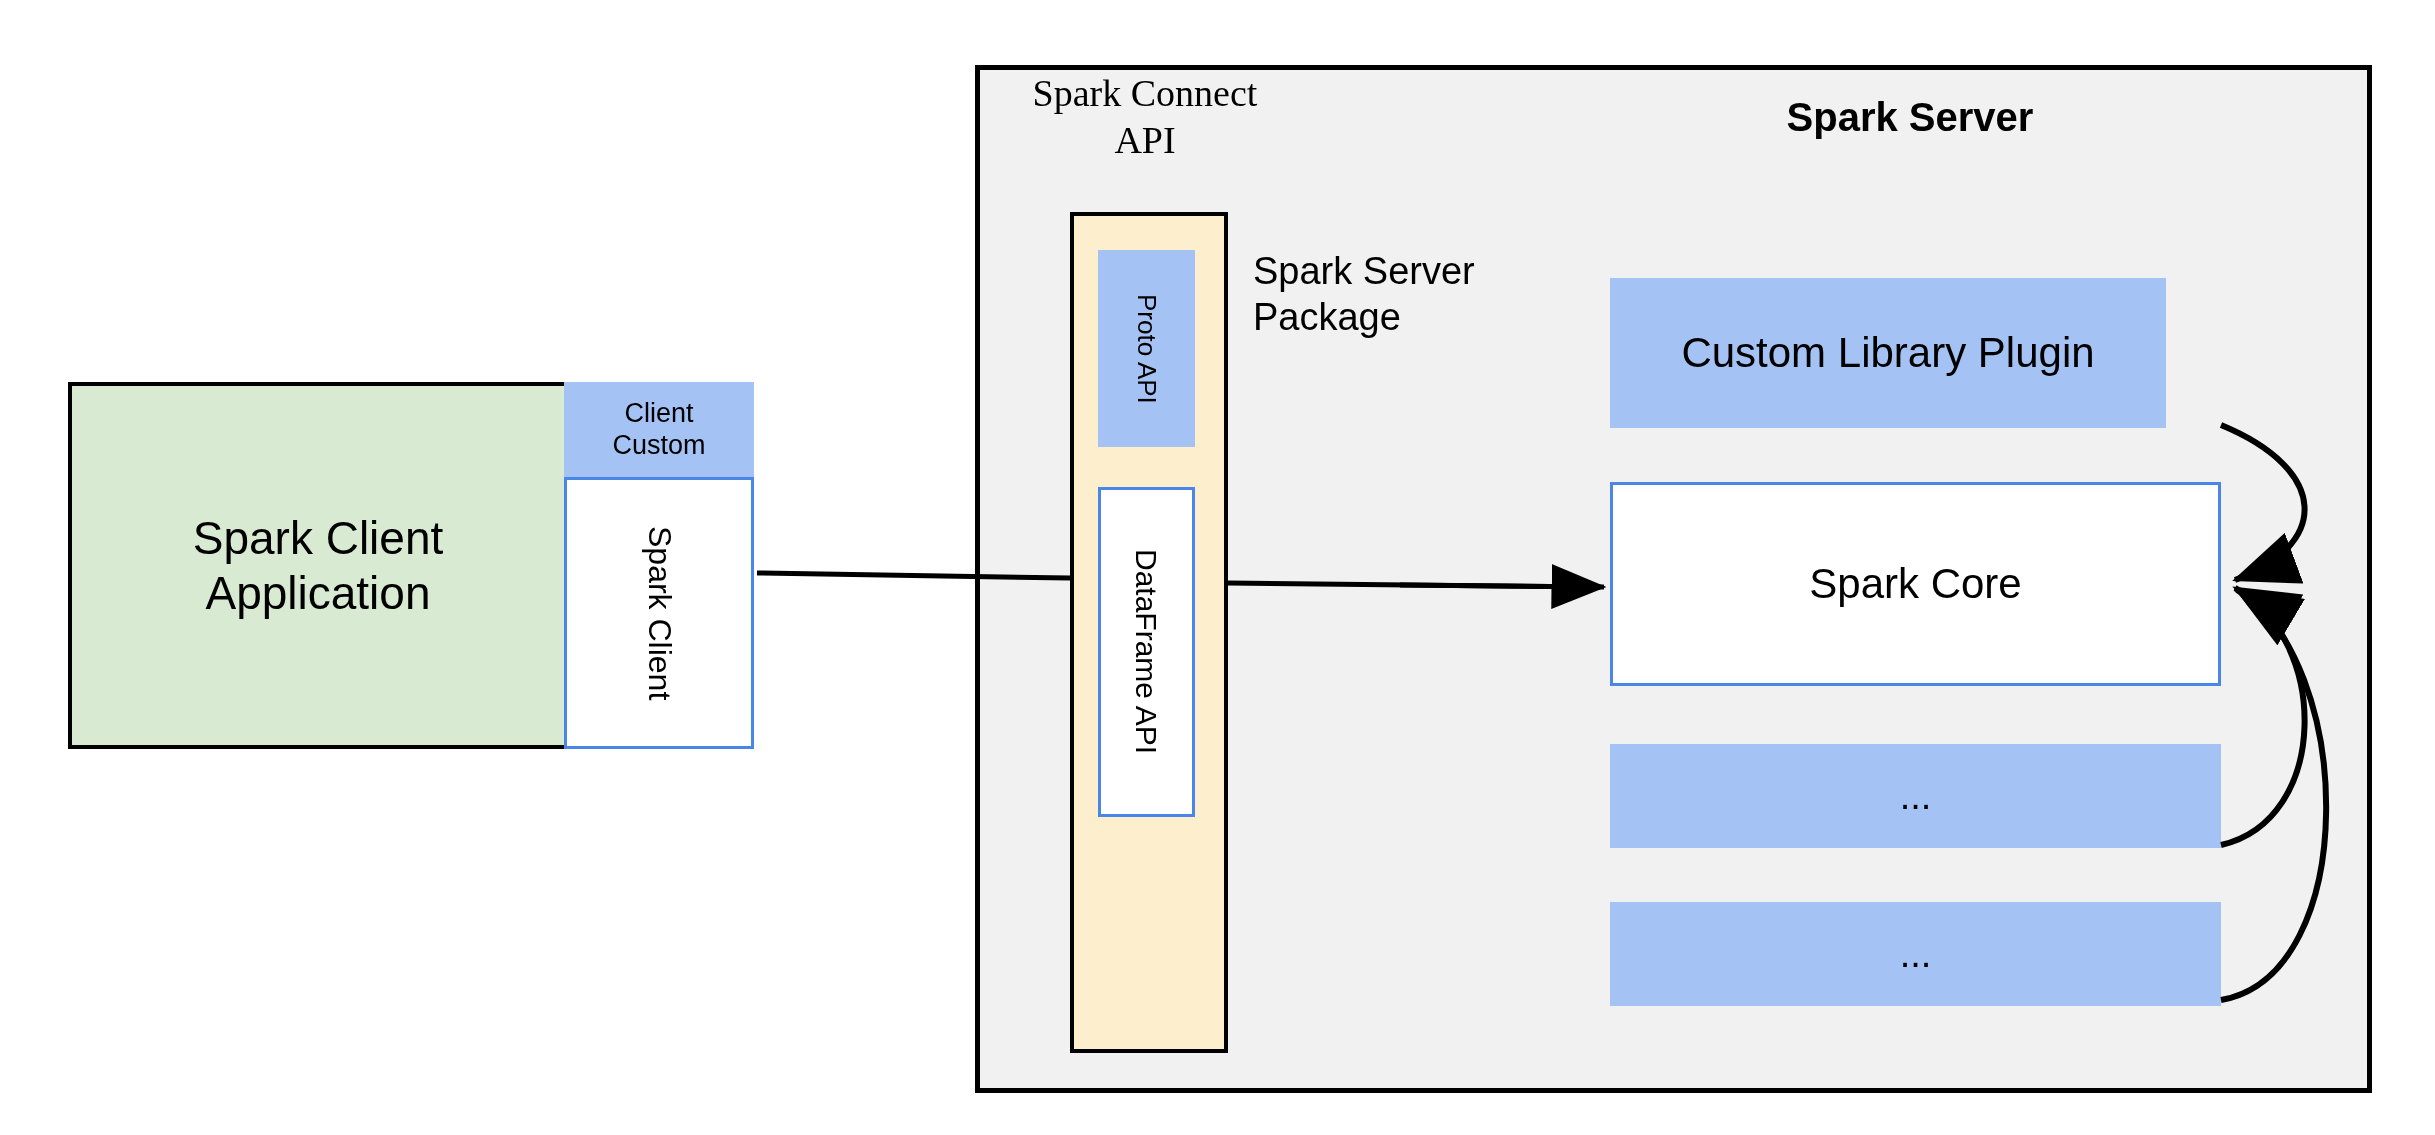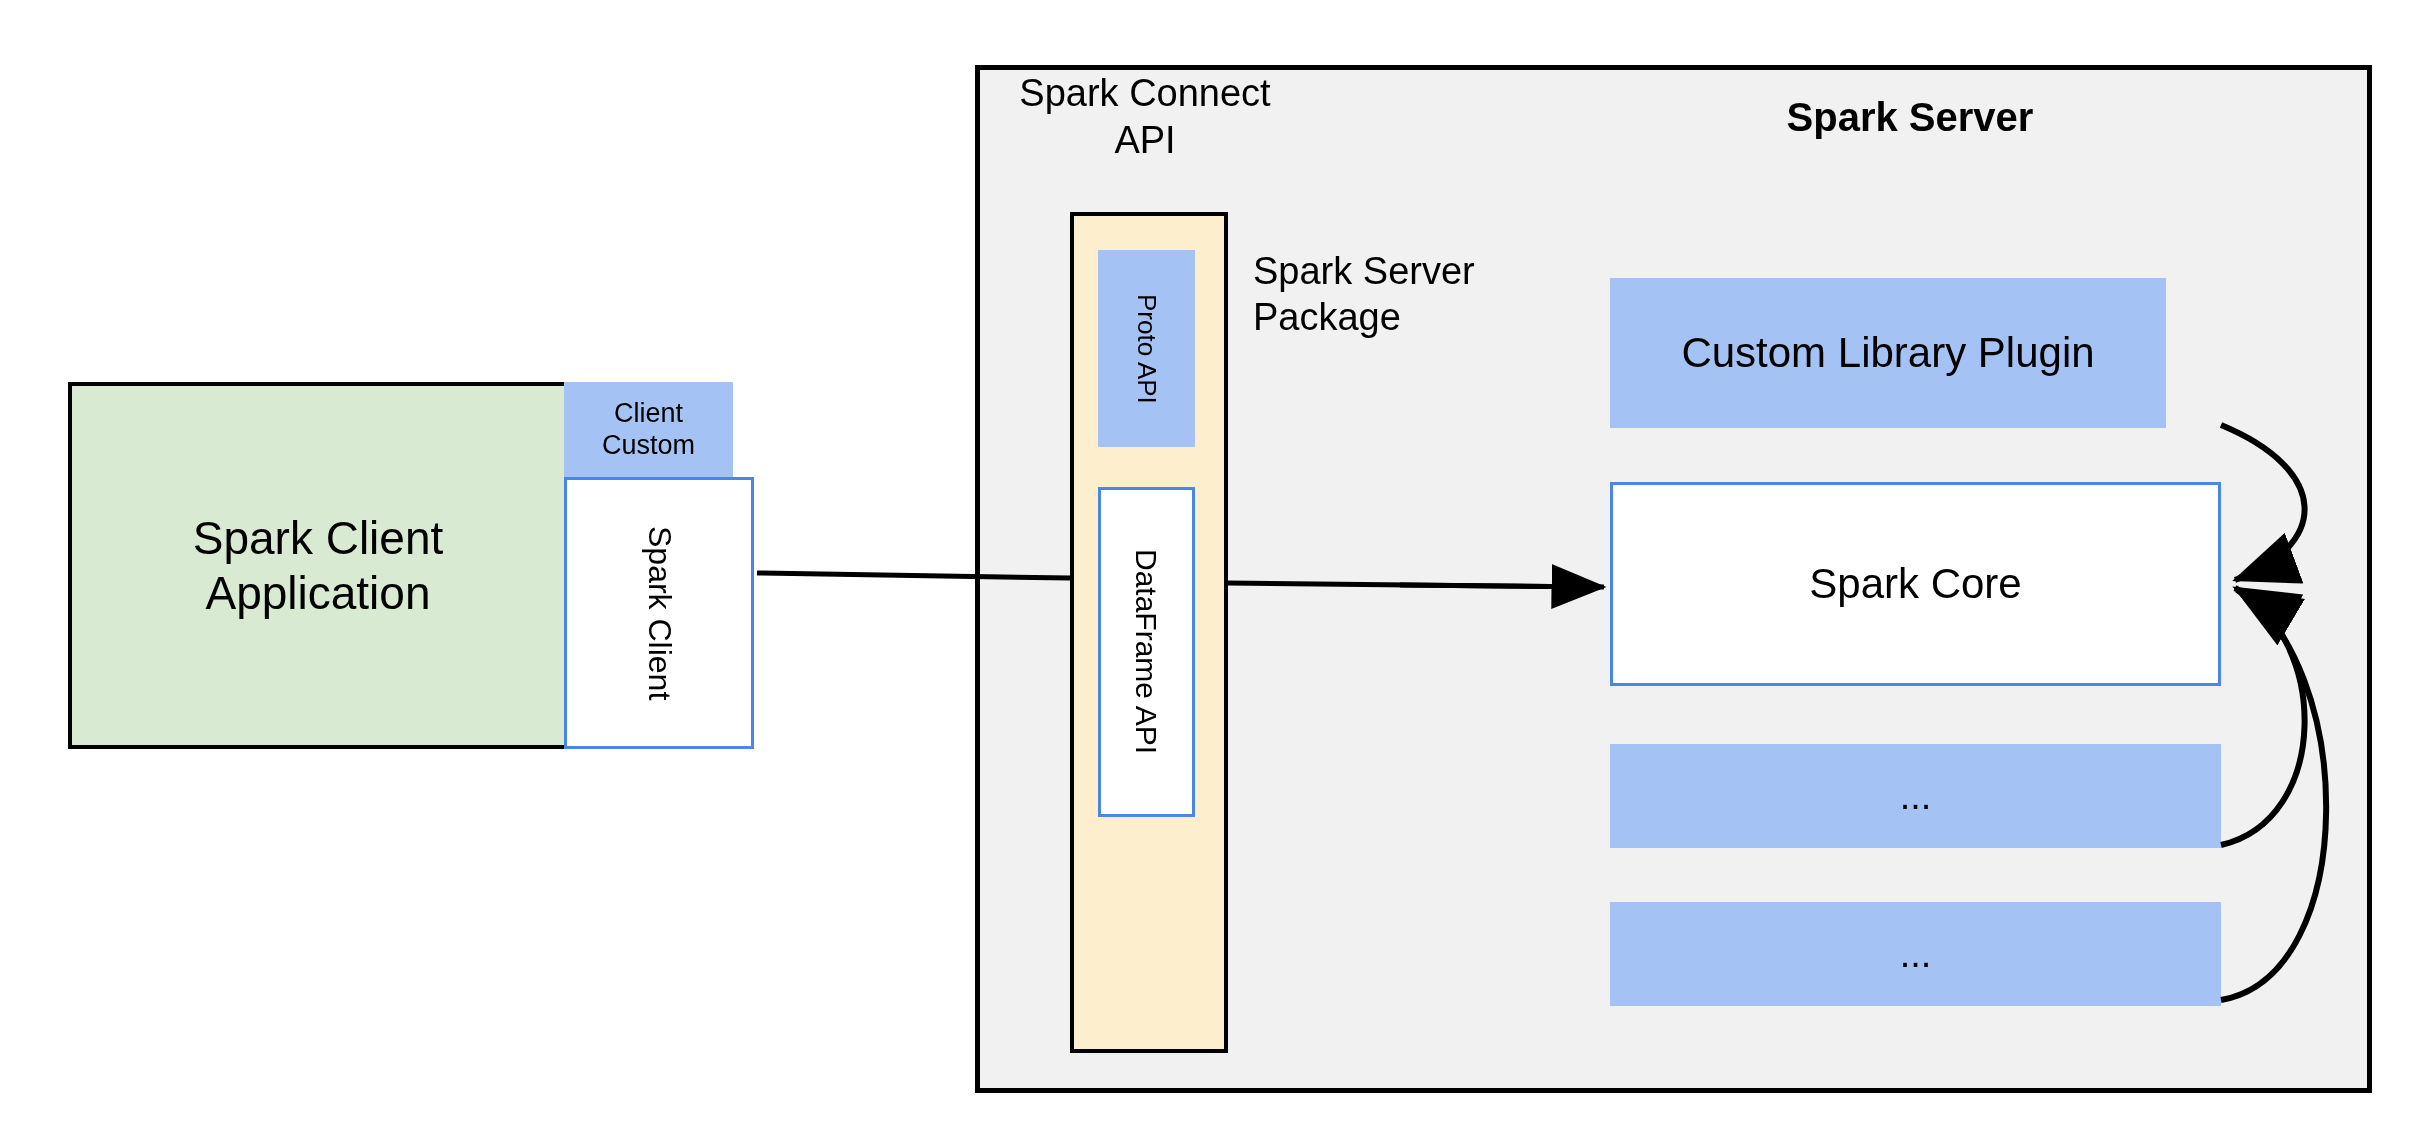--- a/index.html
+++ b/index.html
@@ -33,21 +33,21 @@
   
   #client-app-box {
     left: 68px;  top: 382px;
     width: 500px; height: 367px;
     background: #d9ead3;
     border: 4px solid #000000;
     font-size: 46px;
   }
   #client-package-box {
     left: 564px; top: 382px;
-    width: 169px; height: 96px;
+    width: 190px; height: 96px;
     background: #a4c2f4;
     border: 1px solid #a4c2f4;
     font-size: 27px;
   }
   #spark-client-box {
     left: 564px; top: 477px;
     width: 190px; height: 272px;
     background: #ffffff;
     border: 3px solid #4a86e8;
     font-size: 32px;
@@ -70,20 +70,21 @@
     box-sizing: border-box;
   }
   #spark-connect-api-label {
     position: absolute;
     left: 1000px; top: 70px;
     width: 290px;
     text-align: center;
     font-size: 38px;
     color: #000000;
     line-height: 1.24;
+    font-family: Liberation Serif, serif;
   }
   #spark-server-title {
     position: absolute;
     left: 1700px; top: 95px;
     width: 420px;
     text-align: center;
     font-size: 40px;
     font-weight: bold;
     color: #000000;
   }

